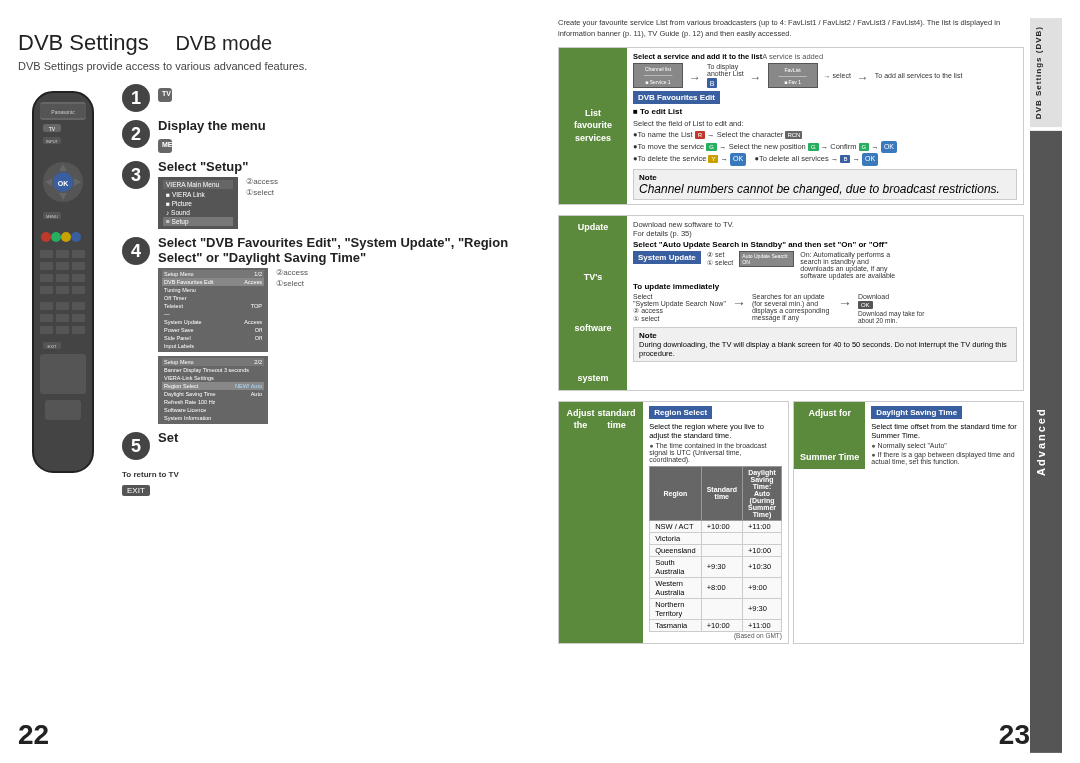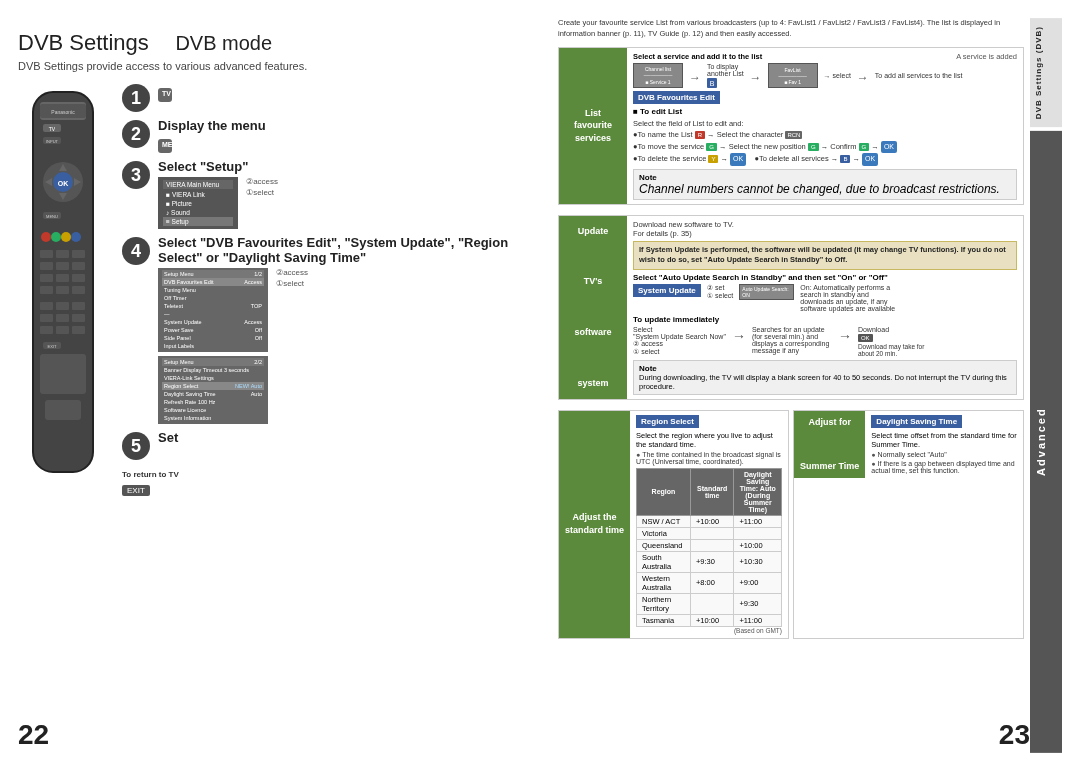--- a/index.html
+++ b/index.html
@@ -370,21 +370,21 @@
       </div>
 
       <div style="border:1px solid #ccc; margin-bottom:4px;">
         <div style="display:flex;">
           <div style="background:#5c8a3c; color:#fff; font-size:9px; font-weight:bold; padding:5px 6px; min-width:68px; text-align:center; line-height:1.4; display:flex; flex-direction:column; justify-content:center;">
             <div>List</div>
             <div>favourite</div>
             <div>services</div>
           </div>
           <div style="flex:1; padding:4px 6px; font-size:7.5px;">
-            <div style="display:flex; justify-content:space-between; margin-bottom:2px;">
+            <div style="display:flex; justify-content:flex-start; margin-bottom:2px;">
               <span style="font-weight:bold;">Select a service and add it to the list</span>
               <span style="color:#555;">A service is added</span>
             </div>
             
             <div style="display:flex; align-items:center; gap:6px; margin-bottom:3px;">
               <div style="background:#888; border:1px solid #555; width:50px; height:25px; display:flex; align-items:center; justify-content:center;">
                 <div style="font-size:5px; color:#fff; text-align:center; line-height:1.3;">
                   <div>Channel list</div>
                   <div>────────</div>
                   <div>■ Service 1</div>
@@ -455,21 +455,20 @@
           <div style="background:#5c8a3c; color:#fff; font-size:9px; font-weight:bold; padding:5px 6px; min-width:68px; text-align:center; line-height:1.4; display:flex; flex-direction:column; justify-content:center;gap:38px;">
             <div>Update</div>
             <div>TV's</div>
             <div>software</div>
             <div>system</div>
           </div>
           <div style="flex:1; padding:4px 6px; font-size:7.5px;">
             <div style="font-size:7.5px; color:#333; margin-bottom:2px;">
               Download new software to TV.<br>For details (p. 35)
             </div>
-            <div style="background:#e8e0c0; border:1px solid #c8b860; font-size:7.5px; color:#222; padding:3px 5px; margin:3px 0; font-weight:bold; line-height:1.4;">If System Update is performed, the software will be updated (it may change TV functions). If you do not wish to do so, set "Auto Update Search in Standby" to Off.</div>
             <div style="font-size:8px; font-weight:bold; margin-bottom:2px;">Select "Auto Update Search in Standby" and then set "On" or "Off"</div>
 
             <div style="display:flex; align-items:flex-start; gap:6px; margin-bottom:3px;">
               <div style="background:#3a5fa0; color:#fff; font-size:8px; font-weight:bold; padding:2px 5px; display:inline-block;">System Update</div>
               <div style="font-size:7px; color:#333;">
                 <div>② set</div>
                 <div>① select</div>
               </div>
               <div style="background:#888; border:1px solid #555; width:55px; height:16px; display:inline-flex; align-items:center; padding:0 2px;">
                 <div style="font-size:5px; color:#fff;">Auto Update Search: ON</div>
@@ -500,21 +499,21 @@
               <div style="font-size:7.5px;">During downloading, the TV will display a blank screen for 40 to 50 seconds. Do not interrupt the TV during this procedure.</div>
             </div>
           </div>
         </div>
       </div>
 
       <div style="display:flex; gap:4px;">
 
         <div style="flex:1; border:1px solid #ccc;">
           <div style="display:flex;">
-            <div style="background:#5c8a3c; color:#fff; font-size:9px; font-weight:bold; padding:5px 6px; min-width:68px; text-align:center; line-height:1.4; display:flex; flex-direction:column; justify-content:center;">
+            <div style="background:#5c8a3c; color:#fff; font-size:9px; font-weight:bold; padding:5px 6px; min-width:68px; text-align:center; line-height:1.4; display:flex; flex-direction:row; justify-content:center;">
               <div>Adjust the</div>
               <div>standard time</div>
             </div>
             <div style="flex:1; padding:4px 6px; font-size:7.5px;">
               <div style="background:#3a5fa0; color:#fff; font-size:8px; font-weight:bold; padding:2px 5px; display:inline-block; margin-bottom:3px;">Region Select</div>
               <div style="font-size:7.5px; margin-bottom:2px;">Select the region where you live to adjust the standard time.</div>
               <div style="font-size:7px; color:#333; margin-bottom:2px;">
                 <span class="bullet">●</span><span>The time contained in the broadcast signal is UTC (Universal time, coordinated).</span>
               </div>
               <table class="timezone-table">

